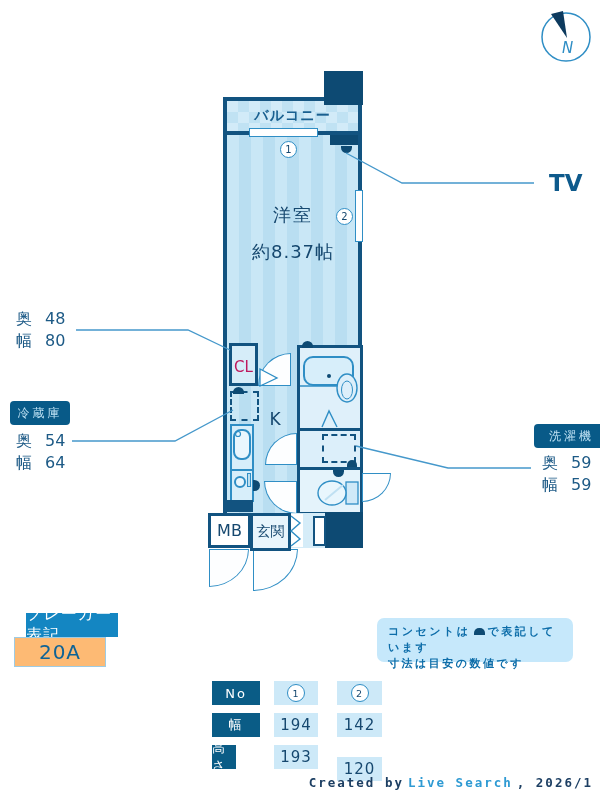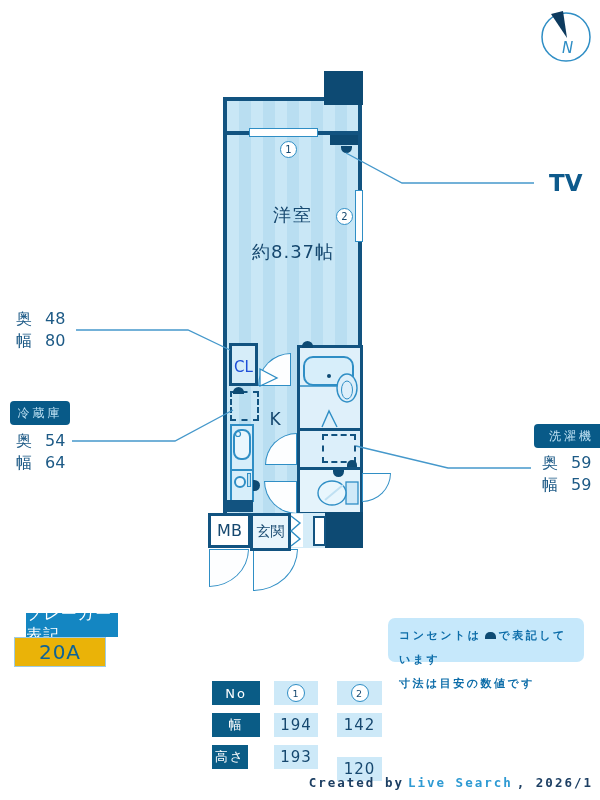--- a/index.html
+++ b/index.html
@@ -21,21 +21,21 @@
   .win2{left:355px;top:190px;width:8px;height:52px;background:#fff;border:1px solid #2f8ec5;}
   .circ{border:1px solid #2f8ec5;background:#fff;border-radius:50%;color:#16486f;
         display:flex;align-items:center;justify-content:center;font-size:10px;}
   .circ1{left:280px;top:141px;width:17px;height:17px;}
   .circ2{left:336px;top:208px;width:17px;height:17px;}
   .room-name{left:223px;top:203px;width:140px;text-align:center;font-size:18px;color:#16486f;letter-spacing:2px;}
   .room-size{left:223px;top:240px;width:140px;text-align:center;font-size:18px;color:#16486f;letter-spacing:1px;}
 
   
   .cl-room{left:229px;top:343px;width:29px;height:43px;border:3px solid #125380;background:#d6edf9;
-        display:flex;align-items:flex-end;justify-content:center;font-size:15px;color:#1d4ed8;padding-bottom:7px;}
+        display:flex;align-items:flex-end;justify-content:center;font-size:15px;color:#be185d;padding-bottom:7px;}
   .bath{left:297px;top:345px;width:66px;height:86px;border:3px solid #125380;background:#dff0fa;}
   .tub{left:303px;top:356px;width:51px;height:30px;border:2px solid #2f8ec5;border-radius:10px;background:#d7eefa;}
   .tubdot{left:327px;top:374px;width:4px;height:4px;background:#0d4a73;border-radius:50%;}
   .washroom{left:297px;top:428px;width:66px;height:42px;border:3px solid #125380;background:#dceffa;}
   .washbox{left:322px;top:434px;width:34px;height:29px;border:2px dashed #125380;}
   .toiletroom{left:297px;top:467px;width:66px;height:48px;border:3px solid #125380;background:#e4f3fb;}
   .darkblock{left:325px;top:512px;width:38px;height:36px;background:#0d4a73;}
   .genkanfloor{left:291px;top:513px;width:34px;height:35px;background:#d5ecf8;}
   .shoebox{left:313px;top:516px;width:13px;height:30px;background:#fff;border:2px solid #125380;}
   .zigzagbox{left:290px;top:514px;width:13px;height:33px;background:#fff;}
@@ -78,57 +78,60 @@
          display:flex;align-items:center;justify-content:center;}
   .fr-badge{left:10px;top:401px;width:60px;height:24px;}
   .fr-d1{left:16px;top:431px;} .fr-d2{left:16px;top:453px;}
   .wa-badge{left:534px;top:424px;width:75px;height:24px;}
   .wa-d1{left:542px;top:453px;} .wa-d2{left:542px;top:475px;}
   .compassN{left:562px;top:39px;font-size:15px;font-style:italic;color:#2f8ec5;}
 
   
   .brk-hdr{left:26px;top:613px;width:92px;height:24px;background:#1486c2;color:#fff;
            font-size:16px;display:flex;align-items:center;justify-content:center;letter-spacing:1px;}
-  .brk-val{left:14px;top:637px;width:92px;height:30px;background:#eab308;border:1.5px solid #9ecbe3;
+  .brk-val{left:14px;top:637px;width:92px;height:30px;background:#fdba74;border:1.5px solid #9ecbe3;
            color:#0f6396;font-size:20px;display:flex;align-items:center;justify-content:center;letter-spacing:1px;}
 
   
   .cur-title{left:240px;top:645px;width:120px;text-align:center;font-size:13.5px;font-weight:600;
              color:#16486f;letter-spacing:2px;}
   .thead{background:#0a5c86;color:#fff;font-size:13px;display:flex;align-items:center;justify-content:center;letter-spacing:2px;}
   .tcell{background:#cde9f8;color:#16486f;font-size:15px;display:flex;align-items:center;justify-content:center;letter-spacing:1px;}
   .h-r1{left:212px;top:681px;width:48px;height:24px;}
   .h-r2{left:212px;top:713px;width:48px;height:24px;}
-  .h-r3{left:212px;top:745px;width:36px;height:24px;}
+  .h-r3{left:212px;top:745px;width:24px;height:24px;}
   .c1r1{left:274px;top:681px;width:44px;height:24px;}
   .c2r1{left:337px;top:681px;width:45px;height:24px;}
   .c1r2{left:274px;top:713px;width:44px;height:24px;}
   .c2r2{left:337px;top:713px;width:45px;height:24px;}
   .c1r3{left:274px;top:745px;width:44px;height:24px;}
   .c2r3{left:337px;top:745px;width:45px;height:24px;margin-top:12px;}
   .mini-circ{width:16px;height:16px;font-size:9.5px;}
 
   
-  .note{left:388px;top:618px;width:196px;height:44px;background:#c6e8fb;border-radius:7px;
-        padding:6px 11px;font-size:11px;font-weight:bold;color:#0d6da9;letter-spacing:2.5px;line-height:24px;}
+  .note{left:377px;top:618px;width:196px;height:44px;background:#c6e8fb;border-radius:7px;
+        padding:6px 11px;font-size:11px;font-weight:bold;color:#0d6da9;letter-spacing:2.5px;line-height:16px;}
   .plug-ic{display:inline-block;width:11px;height:7px;background:#0d4a73;border-radius:5px 5px 0 0;margin:0 3px;}
 
   
   .credit{left:250px;top:775px;width:343px;text-align:right;font-family:"DejaVu Sans Mono","Liberation Mono",monospace;
           font-size:12.5px;font-weight:bold;letter-spacing:2px;color:#1d3f63;}
   .credit .brand{color:#2e9ad3;margin:1px 4px;}
 
   svg.lines{left:0;top:0;width:600px;height:800px;pointer-events:none;}
 </style>
 </head>
 <body>
 
 <div class="canvas">
 
   <div class="abs plan"></div>
+  <div class="abs balcony">
+    <span>バルコニー</span>
+  </div>
   <div class="abs balwall"></div>
   <div class="abs pillar"></div>
   <div class="abs wedge"></div>
 
   <div class="abs room-name">洋室</div>
   <div class="abs room-size">約8.37帖</div>
   <div class="abs cl-room">
     <span>CL</span>
   </div>
   <div class="abs bath"></div>

